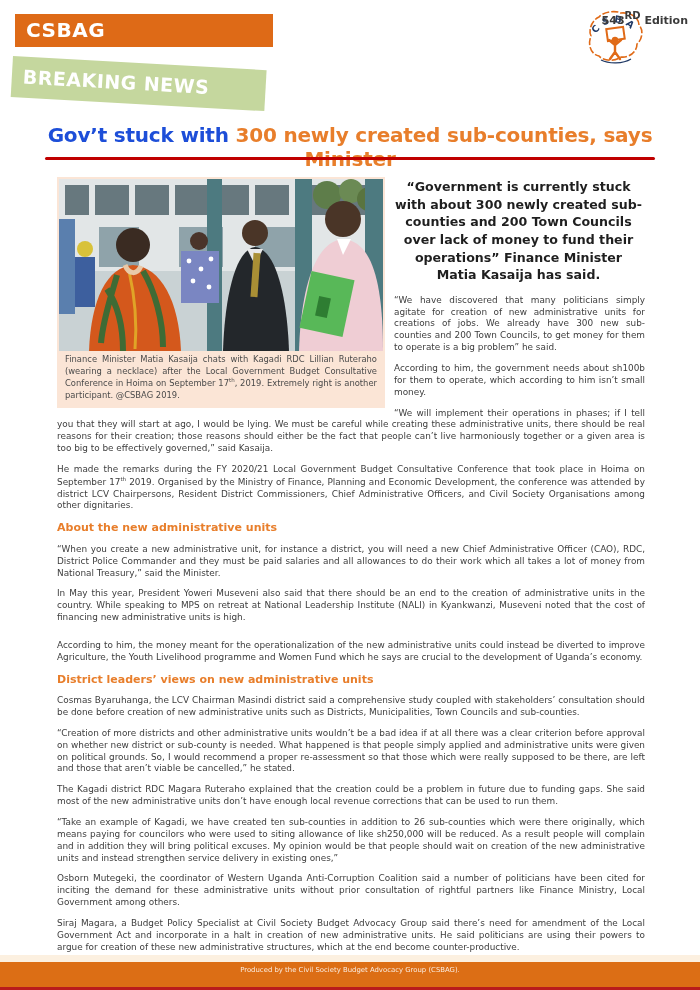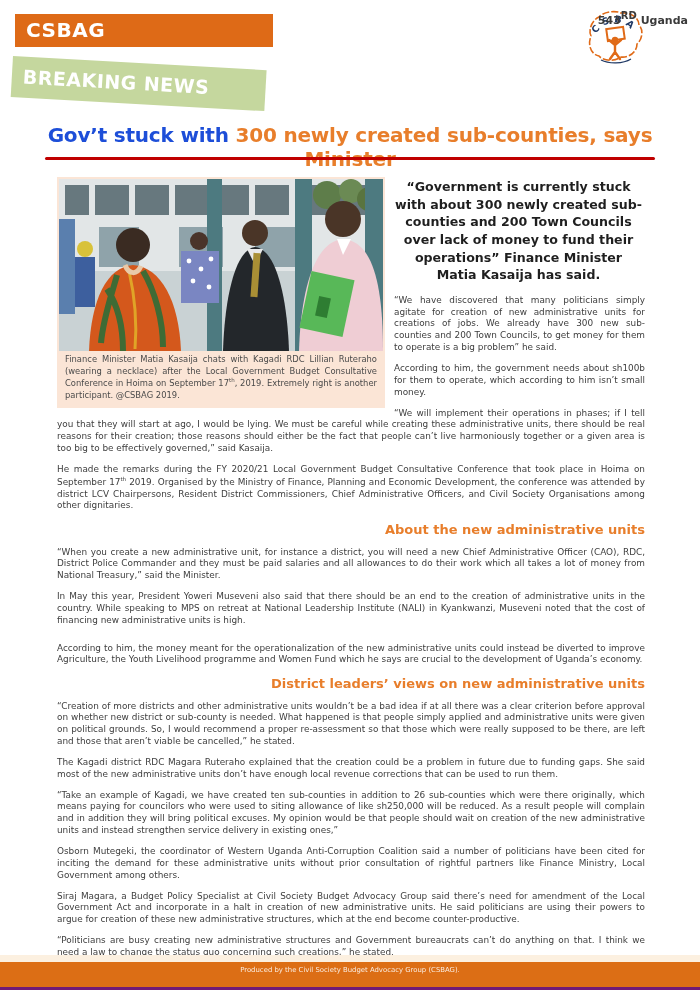--- a/index.html
+++ b/index.html
@@ -53,30 +53,30 @@
   }
   .photo-caption sup{font-size:5.5px;vertical-align:super;}
   .lead-quote{
     text-align:center;font-weight:bold;font-size:12.6px;line-height:1.4;
     color:#1f1f1f;margin:1px 0 11px 0;padding:0 2px;
   }
   .article p{margin:0 0 9px 0;text-align:justify;}
   .article p sup{font-size:5.5px;vertical-align:super;}
   .gap-before{margin-top:16px !important;}
   .section-heading{
-    color:#e87e2b;font-weight:bold;font-size:13px;margin:3px 0 8px 0;text-align:right;
+    color:#e87e2b;font-weight:bold;font-size:11px;margin:3px 0 8px 0;
   }
   
   .footer-strip{
     position:absolute;left:0;bottom:28px;width:700px;height:7px;background:#fcf0e0;
   }
   .page-footer{
     position:absolute;left:0;bottom:0;width:700px;height:28px;background:#dc6e15;
     color:rgba(255,255,255,.88);text-align:center;font-size:6.9px;line-height:1.6;
-    padding-top:3px;box-sizing:border-box;border-bottom:3px solid #701a75;
+    padding-top:3px;box-sizing:border-box;border-bottom:3px solid #b91c1c;
   }
 </style>
 </head>
 <body>
 
 <div class="page">
 
   <div class="brand-bar">
     <span>CSBAG</span>
   </div>
@@ -93,21 +93,21 @@
       </text>
       <rect x="24" y="22" width="17" height="12" fill="none" stroke="#e06a17" stroke-width="2" transform="rotate(-8 32 28)"></rect>
       <circle cx="32" cy="34" r="3.2" fill="#e06a17"></circle>
       <path d="M32,37 L32,46 M32,39 L26,34 M32,39 L38,34 M32,46 L27,53 M32,46 L37,53" stroke="#e06a17" stroke-width="2.4" stroke-linecap="round" fill="none"></path>
       <path d="M18,54 C26,58 40,58 48,53" fill="none" stroke="#1f3864" stroke-width="1.2"></path>
     </svg>
   </div>
 
   <div class="edition">
     <span>543</span><sup>RD</sup>
-    <span>Uganda</span>
+    <span>Edition</span>
   </div>
 
   <div class="headline">
     <span class="hl-prefix">Gov’t stuck with </span><span class="hl-highlight">300 newly created sub-counties, says Minister</span>
   </div>
   <div class="headline-divider"></div>
 
   <div class="article">
 
     <figure class="photo-box" style="margin-block:0;margin-inline:0 9px;">
@@ -171,20 +171,21 @@
     <p>According to him, the government needs about sh100b for them to operate, which according to him isn’t small money.</p>
     <p>“We will implement their operations in phases; if I tell you that they will start at ago, I would be lying. We must be careful while creating these administrative units, there should be real reasons for their creation; those reasons should either be the fact that people can’t live harmoniously together or a given area is too big to be effectively governed,” said Kasaija.</p>
     <p><span>He made the remarks during the FY 2020/21 Local Government Budget Consultative Conference that took place in Hoima on September 17</span><sup>th</sup><span> 2019. Organised by the Ministry of Finance, Planning and Economic Development, the conference was attended by district LCV Chairpersons, Resident District Commissioners, Chief Administrative Officers, and Civil Society Organisations among other dignitaries.</span></p>
 
     <div class="section-heading">About the new administrative units</div>
     <p>“When you create a new administrative unit, for instance a district, you will need a new Chief Administrative Officer (CAO), RDC, District Police Commander and they must be paid salaries and all allowances to do their work which all takes a lot of money from National Treasury,” said the Minister.</p>
     <p>In May this year, President Yoweri Museveni also said that there should be an end to the creation of administrative units in the country. While speaking to MPS on retreat at National Leadership Institute (NALI) in Kyankwanzi, Museveni noted that the cost of financing new administrative units is high.</p>
     <p class="gap-before">According to him, the money meant for the operationalization of the new administrative units could instead be diverted to improve Agriculture, the Youth Livelihood programme and Women Fund which he says are crucial to the development of Uganda’s economy.</p>
 
     <div class="section-heading">District leaders’ views on new administrative units</div>
+    <p>Cosmas Byaruhanga, the LCV Chairman Masindi district said a comprehensive study coupled with stakeholders’ consultation should be done before creation of new administrative units such as Districts, Municipalities, Town Councils and sub-counties.</p>
     <p>“Creation of more districts and other administrative units wouldn’t be a bad idea if at all there was a clear criterion before approval on whether new district or sub-county is needed. What happened is that people simply applied and administrative units were given on political grounds. So, I would recommend a proper re-assessment so that those which were really supposed to be there, are left and those that aren’t viable be cancelled,” he stated.</p>
     <p>The Kagadi district RDC Magara Ruteraho explained that the creation could be a problem in future due to funding gaps. She said most of the new administrative units don’t have enough local revenue corrections that can be used to run them.</p>
     <p>“Take an example of Kagadi, we have created ten sub-counties in addition to 26 sub-counties which were there originally, which means paying for councilors who were used to siting allowance of like sh250,000 will be reduced. As a result people will complain and in addition they will bring political excuses. My opinion would be that people should wait on creation of the new administrative units and instead strengthen service delivery in existing ones,”</p>
 
     <p>Osborn Mutegeki, the coordinator of Western Uganda Anti-Corruption Coalition said a number of politicians have been cited for inciting the demand for these administrative units without prior consultation of rightful partners like Finance Ministry, Local Government among others.</p>
     <p>Siraj Magara, a Budget Policy Specialist at Civil Society Budget Advocacy Group said there’s need for amendment of the Local Government Act and incorporate in a halt in creation of new administrative units. He said politicians are using their powers to argue for creation of these new administrative structures, which at the end become counter-productive.</p>
     <p>“Politicians are busy creating new administrative structures and Government bureaucrats can’t do anything on that. I think we need a law to change the status quo concerning such creations,” he stated.</p>
   </div>
 
   <div class="footer-strip"></div>

